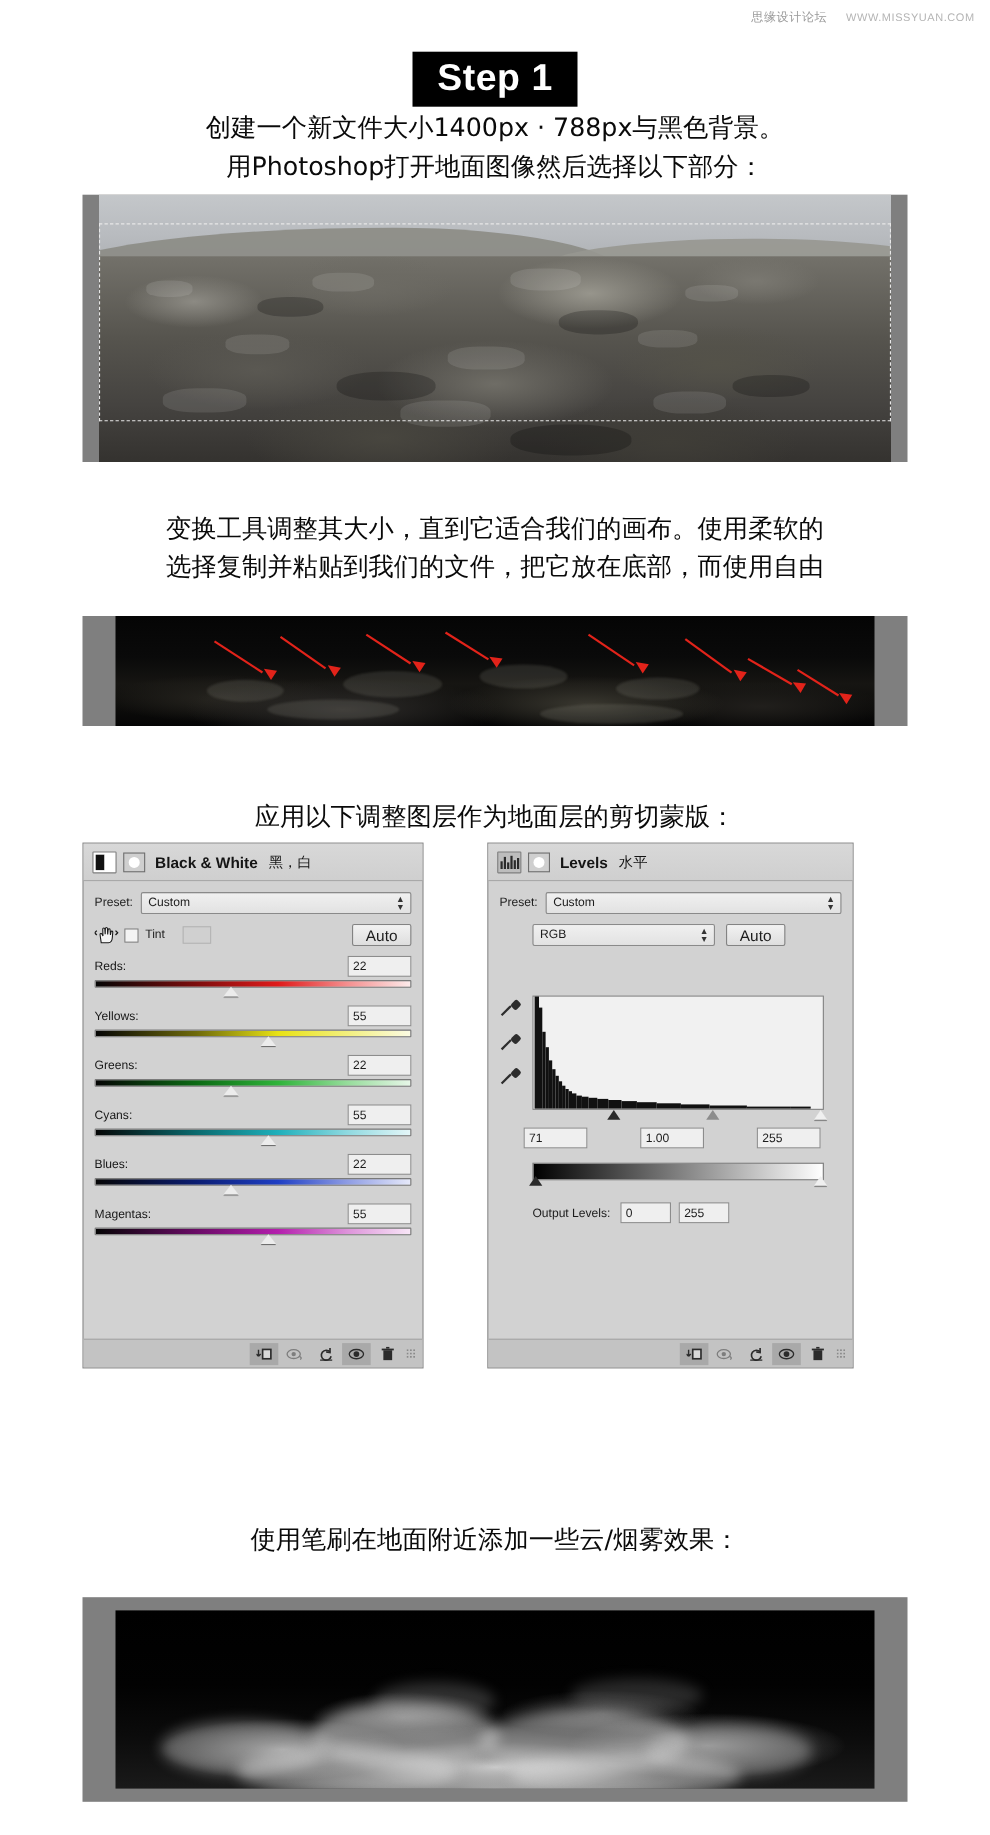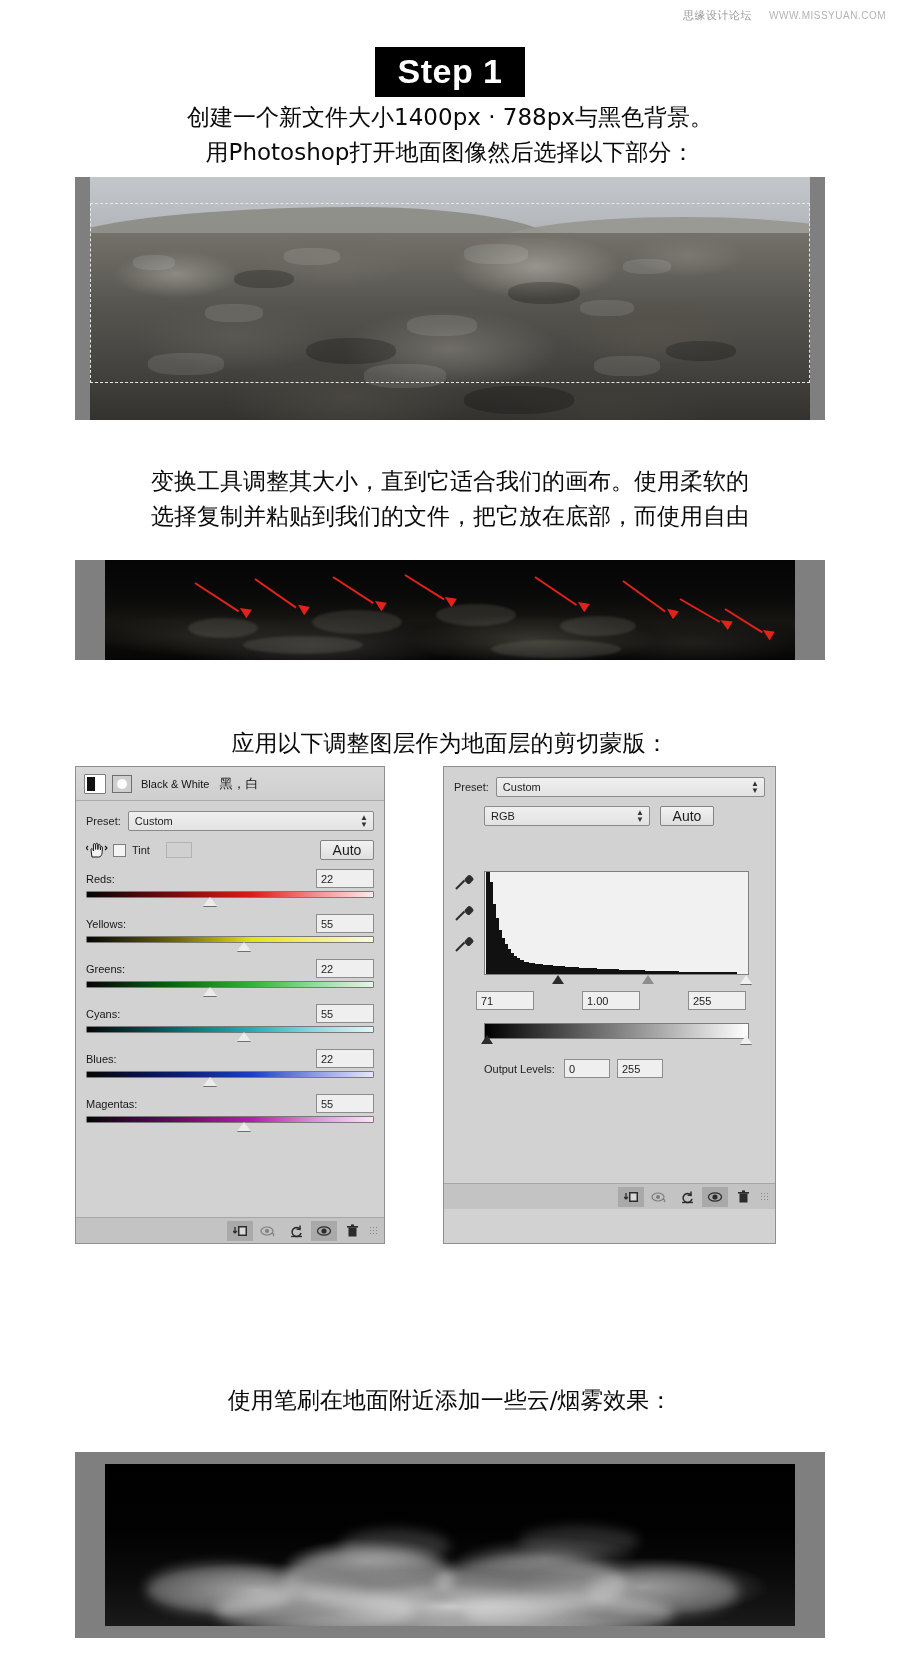--- a/index.html
+++ b/index.html
@@ -239,21 +239,21 @@
     background: #cfcfcf; position: relative; margin-right: 9px;
     box-sizing: border-box;
   }
   .icon-mask::after {
     content: ""; position: absolute; left: 50%; top: 50%;
     transform: translate(-50%,-50%);
     width: 10px; height: 10px; border-radius: 50%;
     background: #fff;
   }
   .ps-title-en {
-    font-size: 11px; font-weight: normal; color: #141414; margin-right: 10px; text-align: right;
+    font-size: 14px; font-weight: bold; color: #141414; margin-right: 10px; text-align: right;
   }
   .ps-title-cn {
     font-size: 13px; color: #141414;
     font-family: "DejaVu Sans", "Liberation Sans", sans-serif;
   }
 
   .ps-body { padding: 10px 10px 0 10px; position: relative; height: calc(100% - 34px); box-sizing: border-box; }
 
   .row { display: flex; align-items: center; margin-bottom: 9px; }
   .row-label {
@@ -651,20 +651,33 @@
           <rect x="1" y="2" width="11" height="1.6" fill="#2b2b2b"></rect>
           <rect x="5" y="0.4" width="3" height="1.6" fill="#2b2b2b"></rect>
         </svg>
       </div>
       <div class="grip"></div>
     </div>
   </div>
 </div>
 
 <div class="ps-panel" id="levels-panel">
+  <div class="ps-titlebar">
+    <div class="ps-icon-btn icon-hist">
+      <div class="hb" style="left:2px;height:7px;"></div>
+      <div class="hb" style="left:5px;height:11px;"></div>
+      <div class="hb" style="left:8px;height:6px;"></div>
+      <div class="hb" style="left:11px;height:12px;"></div>
+      <div class="hb" style="left:14px;height:8px;"></div>
+      <div class="hb" style="left:17px;height:10px;"></div>
+    </div>
+    <div class="icon-mask"></div>
+    <div class="ps-title-en">Levels</div>
+    <div class="ps-title-cn">水平</div>
+  </div>
   <div class="ps-body">
 
     <div class="row">
       <div class="row-label">Preset:</div>
       <div class="ps-select">
         <span>Custom</span>
         <span class="spin">▲<br>▼</span>
       </div>
     </div>
 

